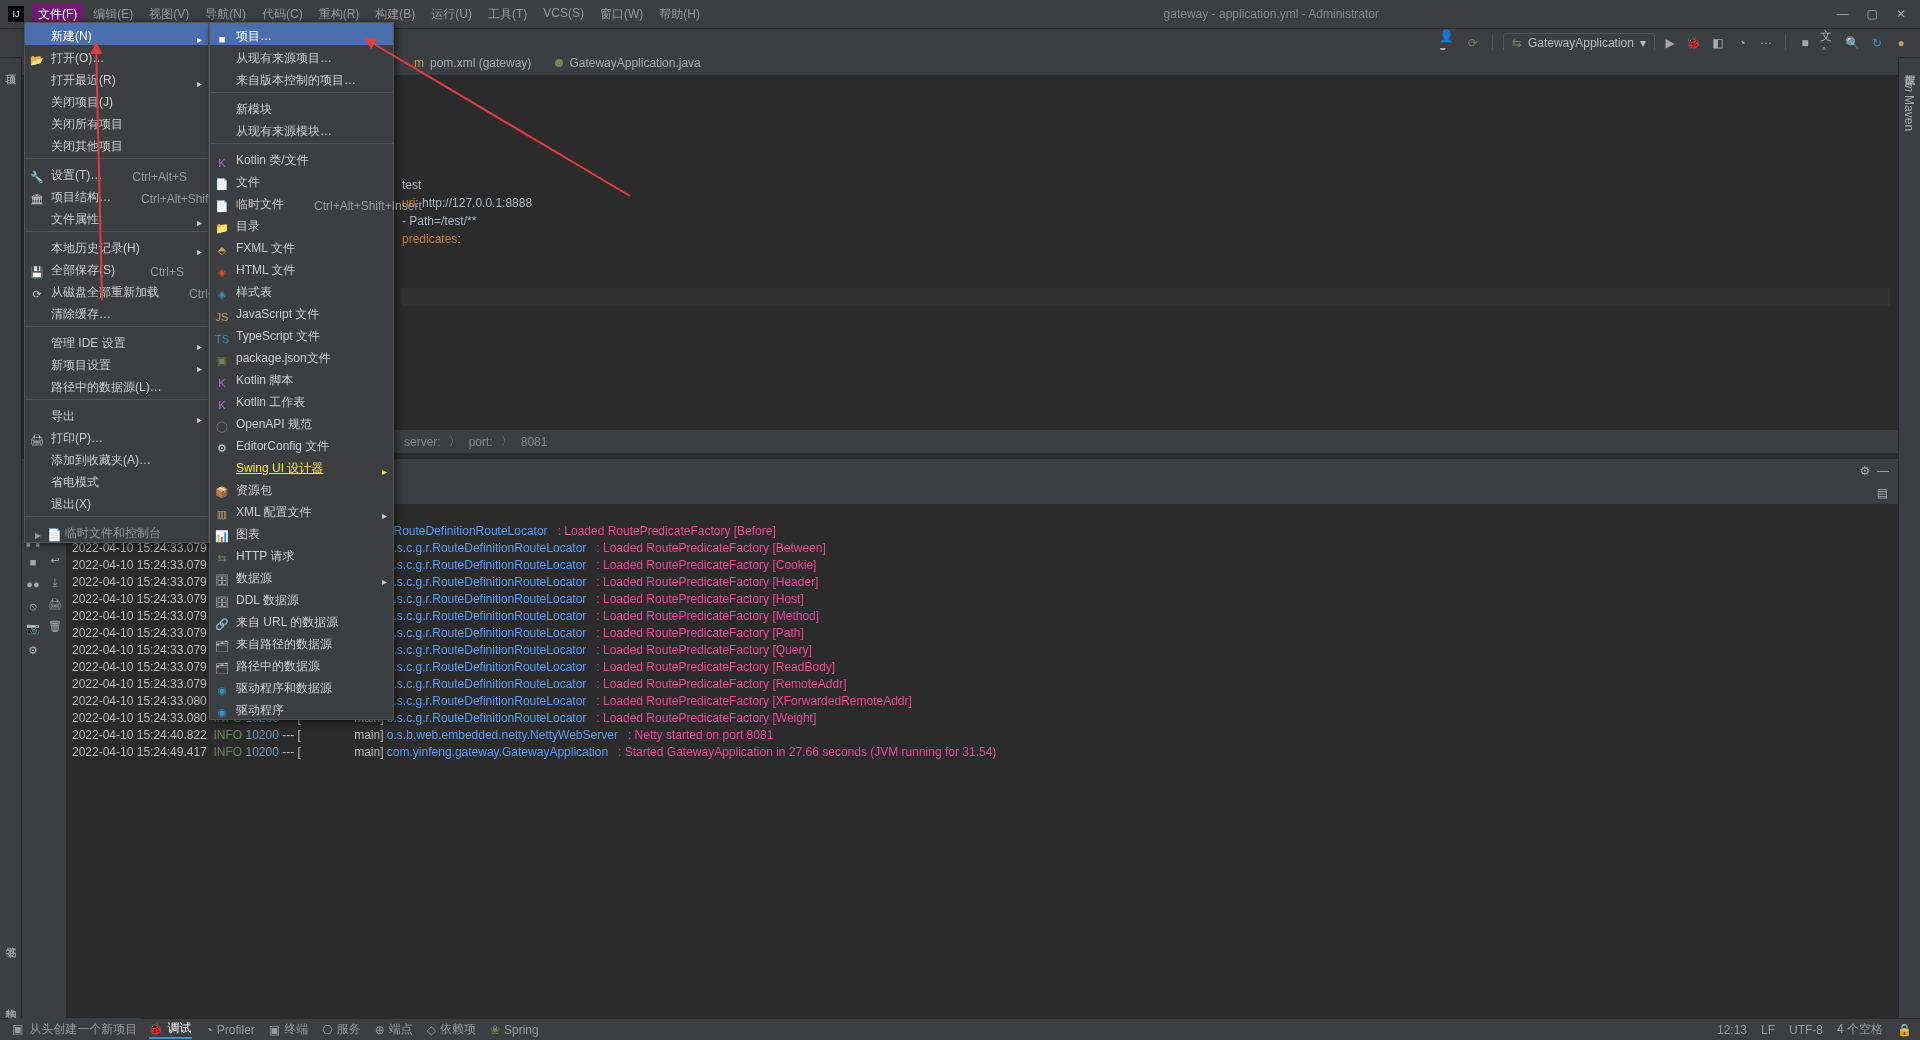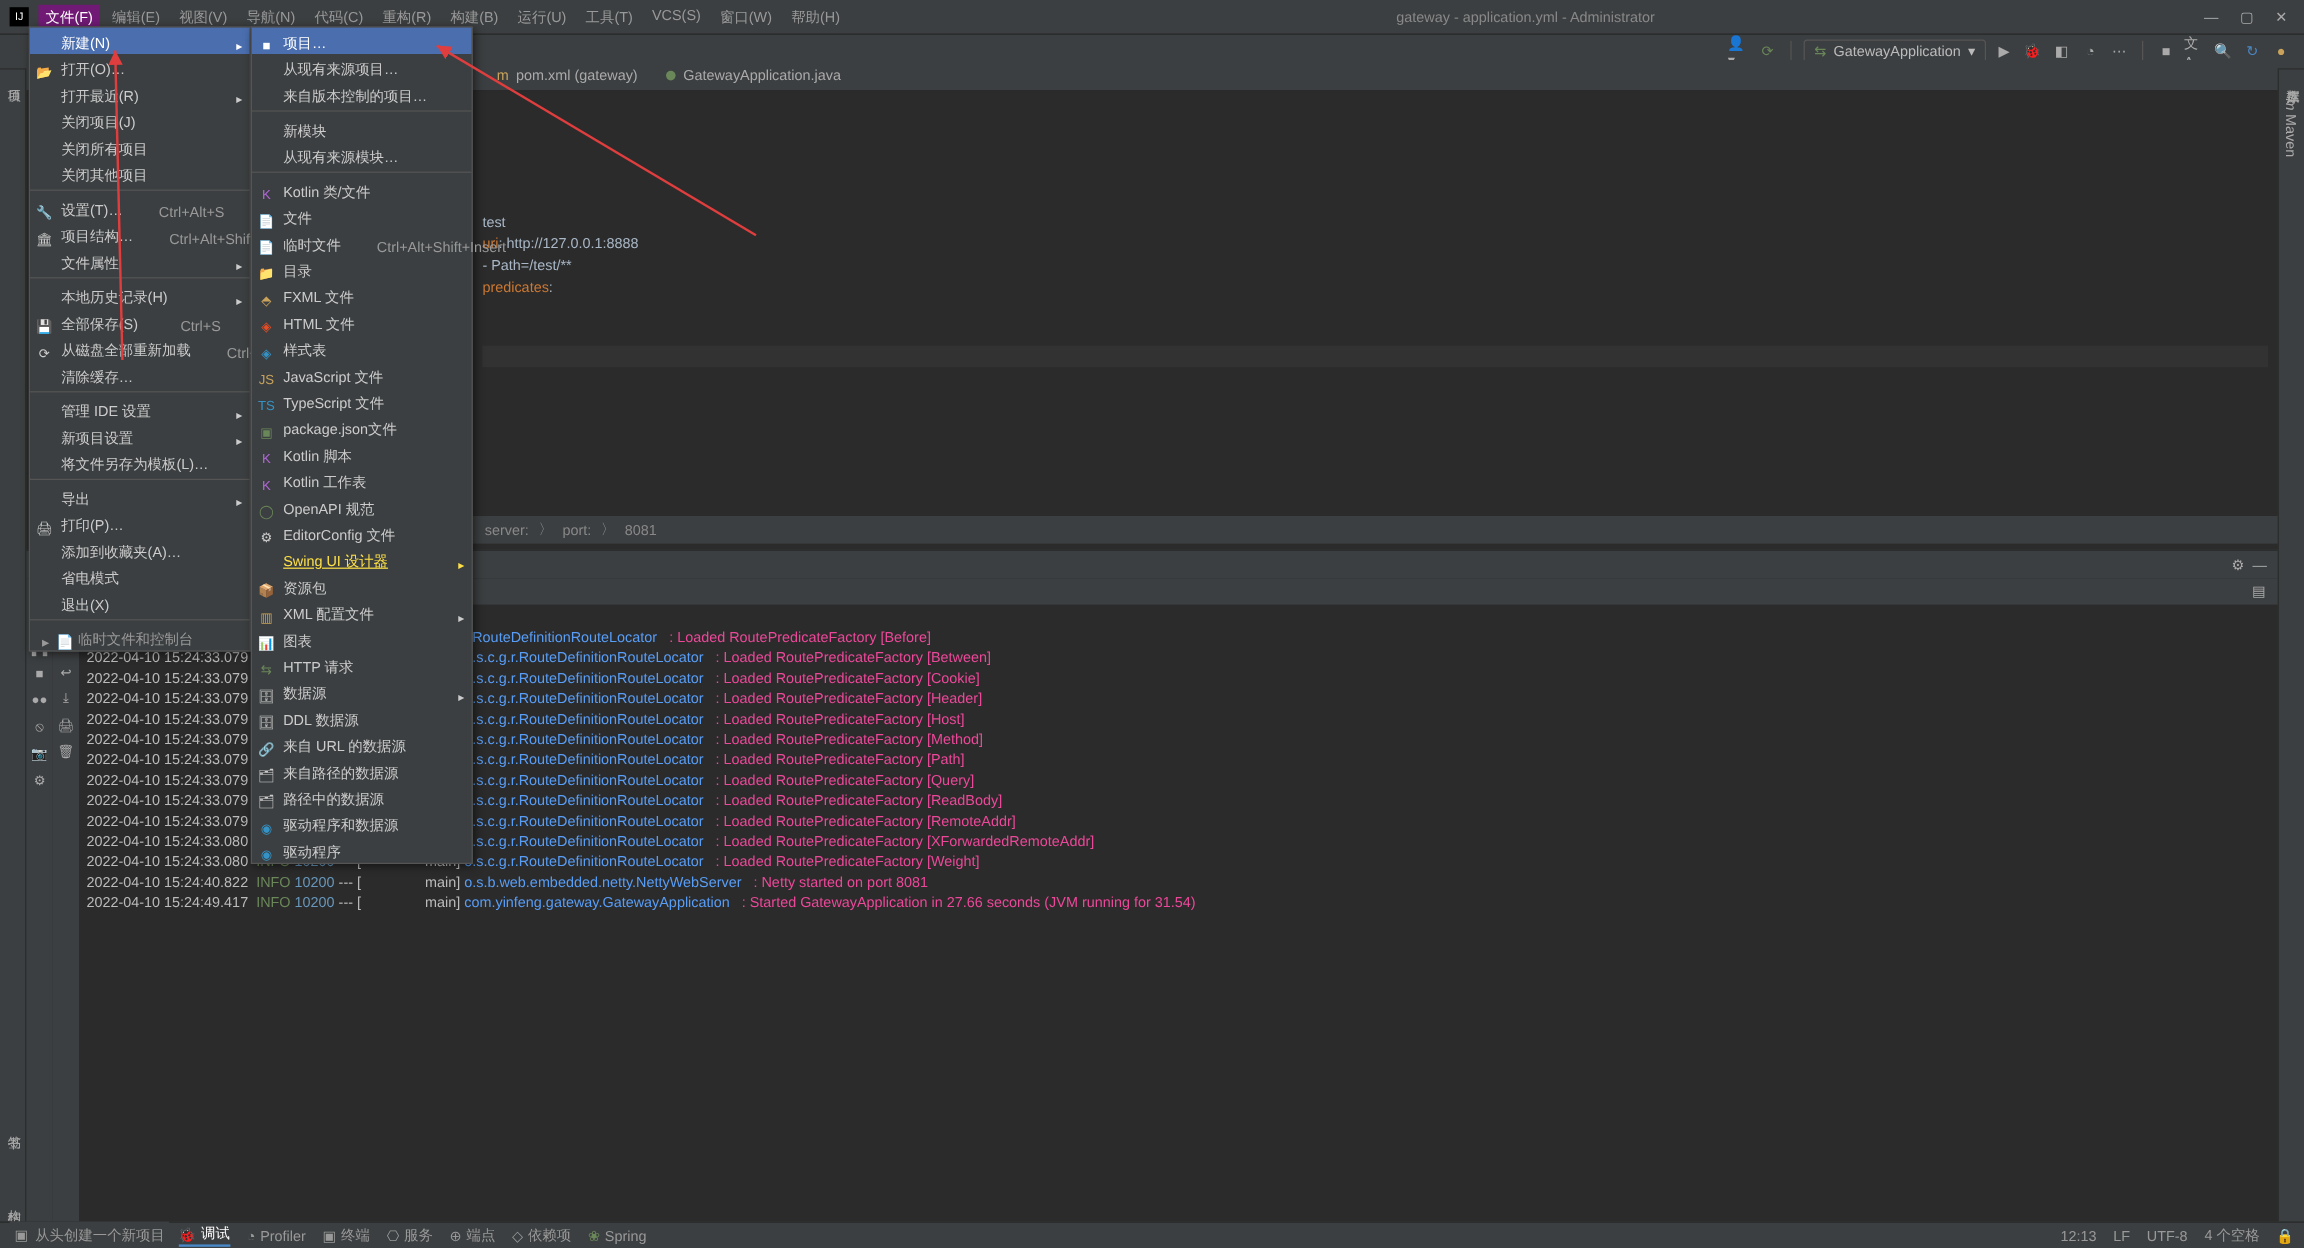--- a/index.html
+++ b/index.html
@@ -186,21 +186,21 @@
   <hr>
   <div class="row">
       <span>管理 IDE 设置</span>
       <span class="arr">▸</span>
     </div>
   <div class="row">
       <span>新项目设置</span>
       <span class="arr">▸</span>
     </div>
   <div class="row">
-      <span>将文件另存为模板(L)…</span>
+      <span>路径中的数据源(L)…</span>
     </div>
   <hr>
   <div class="row">
       <span>导出</span>
       <span class="arr">▸</span>
     </div>
   <div class="row">
       <span class="ic">🖨</span>
       <span>打印(P)…</span>
     </div>

